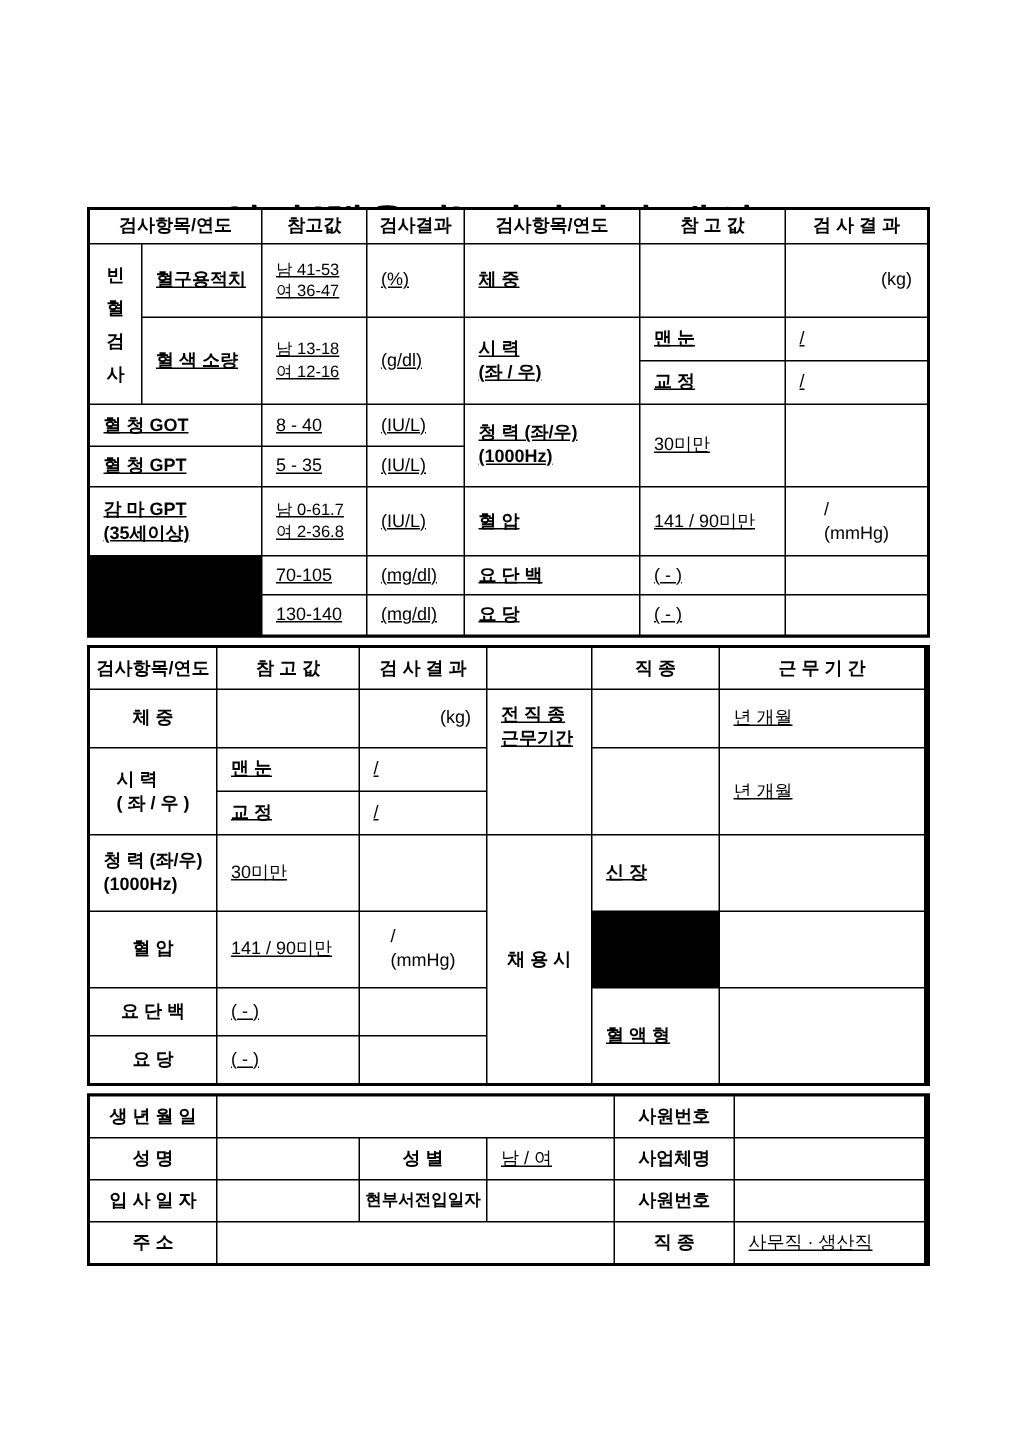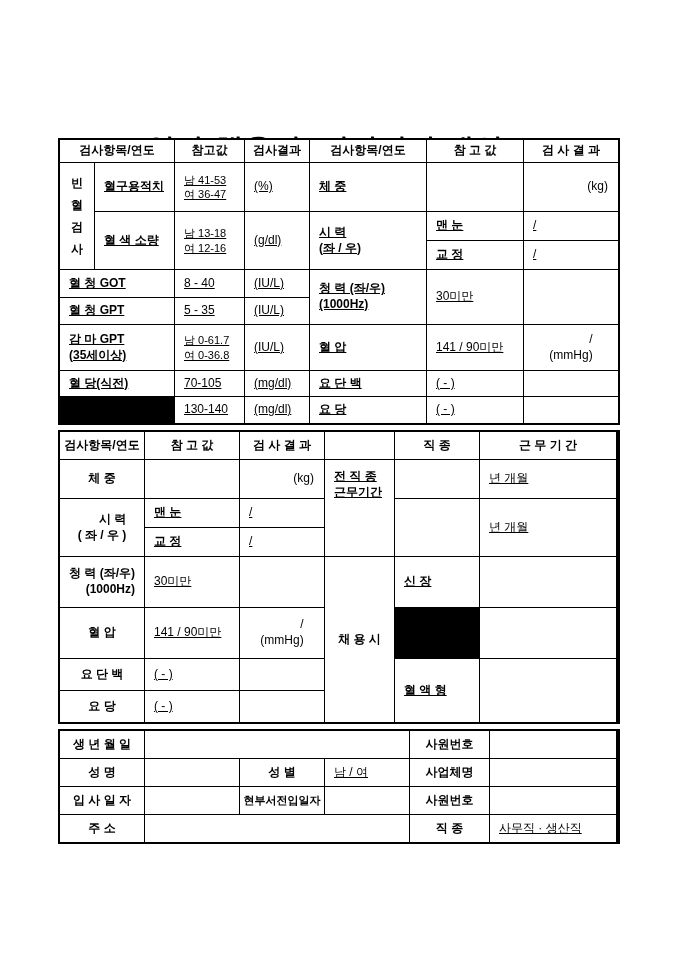--- a/index.html
+++ b/index.html
@@ -11,21 +11,21 @@
   .tbl { display:grid; gap:1px; background:#000; border:2px solid #000; margin-bottom:5px; }
   .t1 { grid-template-columns:34px 79px 69px 64px 116px 96px 94px;
         grid-template-rows:22px 48px 28px 28px 27px 26px 45px 25px 26px; }
   .t2 { grid-template-columns:84px 94px 84px 69px 84px 136px;
         grid-template-rows:27px 38px 28px 28px 50px 50px 31px 31px; }
   .t3 { grid-template-columns:84px 94px 84px 84px 79px 126px;
         grid-template-rows:27px 27px 27px 27px; }
   .cell { background:#fff; display:flex; align-items:center; font-size:12px;
           line-height:1.3; white-space:pre-line; box-sizing:border-box; overflow:hidden; }
   .b { font-weight:bold; }
-  .c { justify-content:center; text-align:right; }
+  .c { justify-content:center; text-align:left; }
   .l { padding-left:9px;text-decoration:underline; }
   .r { justify-content:flex-end; padding-right:10px; }
   .sm { font-size:11px; }
   .top { align-items:flex-start; padding-top:9px; }
   .vert { flex-direction:column; justify-content:center; text-align:center;
           font-weight:bold; line-height:1.85; }
 </style>
 </head>
 <body>
 
@@ -75,28 +75,27 @@
       <div class="cell l" style="grid-area:5/6/7/7">30미만</div>
       <div class="cell" style="grid-area:5/7/7/8"></div>
 
       <div class="cell b l" style="grid-area:6/1/7/3">혈 청 GPT</div>
       <div class="cell l" style="grid-area:6/3/7/4">5 - 35</div>
       <div class="cell l" style="grid-area:6/4/7/5">(IU/L)</div>
 
       <div class="cell b l" style="grid-area:7/1/8/3">감 마 GPT
 (35세이상)</div>
       <div class="cell l sm" style="grid-area:7/3/8/4">남 0-61.7
-여 0-36.8</div>
+여 2-36.8</div>
       <div class="cell l" style="grid-area:7/4/8/5">(IU/L)</div>
       <div class="cell b l" style="grid-area:7/5/8/6">혈  압</div>
       <div class="cell l" style="grid-area:7/6/8/7">141 / 90미만</div>
       <div class="cell c" style="grid-area:7/7/8/8">/
 (mmHg)</div>
 
-      <div class="cell b l" style="grid-area:8/1/9/3">혈 당(식전)</div>
       <div class="cell l" style="grid-area:8/3/9/4">70-105</div>
       <div class="cell l" style="grid-area:8/4/9/5">(mg/dl)</div>
       <div class="cell b l" style="grid-area:8/5/9/6">요 단 백</div>
       <div class="cell l" style="grid-area:8/6/9/7">( - )</div>
       <div class="cell" style="grid-area:8/7/9/8"></div>
 
       <div class="cell l" style="grid-area:9/3/10/4">130-140</div>
       <div class="cell l" style="grid-area:9/4/10/5">(mg/dl)</div>
       <div class="cell b l" style="grid-area:9/5/10/6">요  당</div>
       <div class="cell l" style="grid-area:9/6/10/7">( - )</div>

